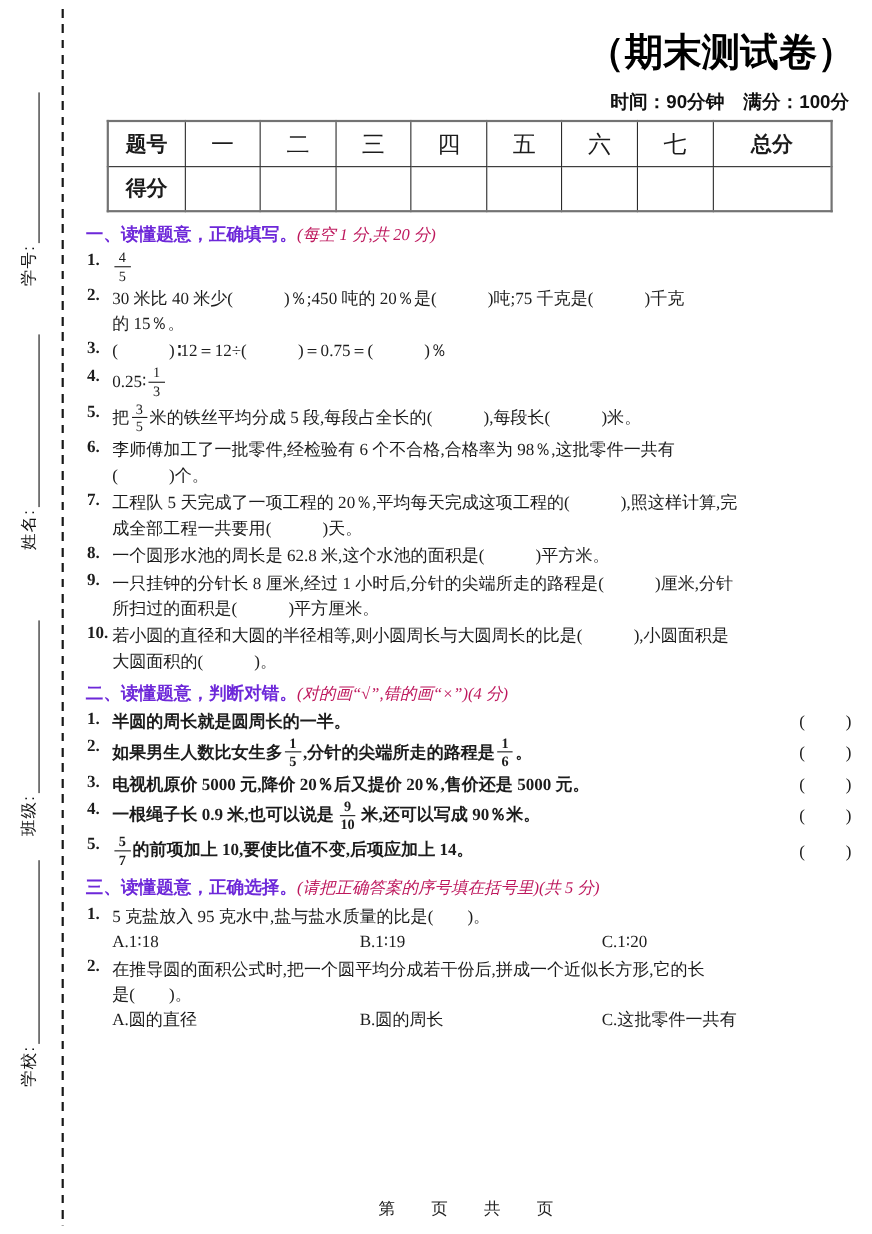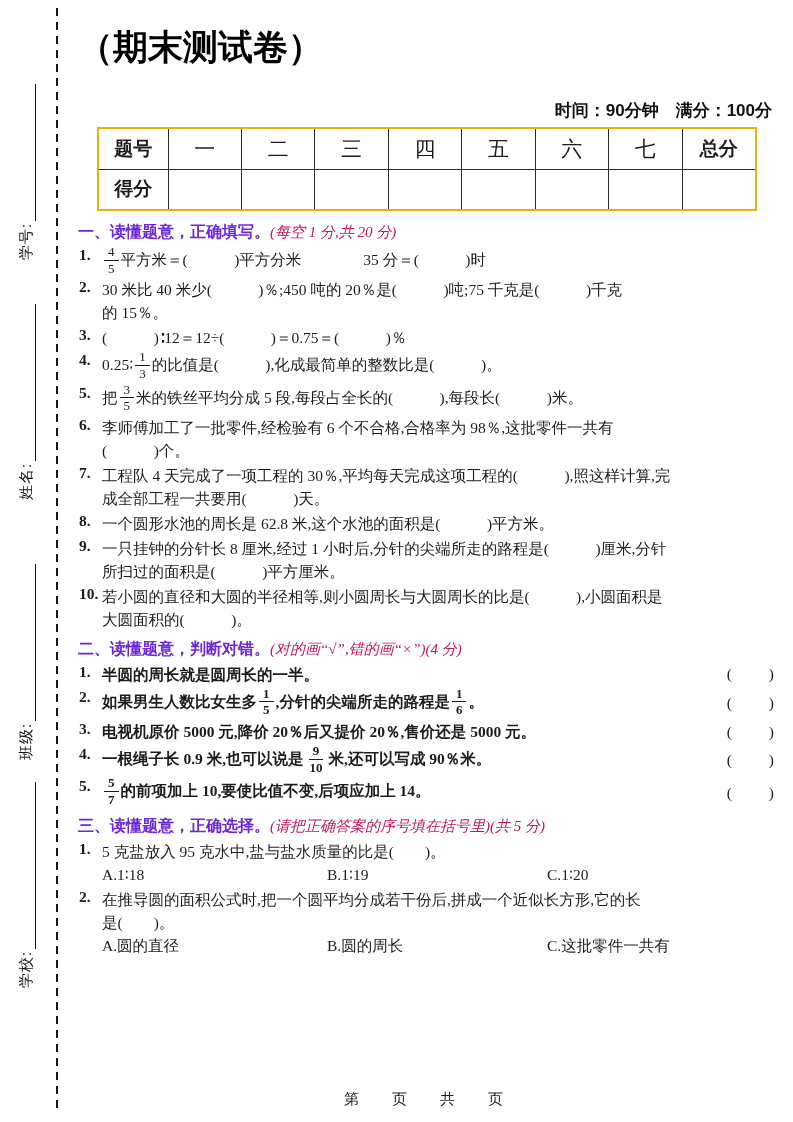--- a/index.html
+++ b/index.html
@@ -28,42 +28,42 @@
     align-self:flex-end; margin-bottom:2px; margin-left:2px;
   }
   
   .content { position:absolute; left:78px; top:0; width:700px; }
   .title {
     margin-top:24px; text-align:center;
     font-family:"Liberation Sans", sans-serif;
     font-size:40px; font-weight:700; line-height:1.15; color:#000;
   }
   .subtitle {
-    margin-top:24px; text-align:left;
+    margin-top:24px; text-align:right;
     font-family:"Liberation Sans", sans-serif;
     font-size:35px; font-weight:700; color:#000;
   }
   .meta {
-    margin-top:28px; text-align:right; padding-right:6px;
+    margin-top:10px; text-align:right; padding-right:6px;
     font-family:"Liberation Sans", sans-serif;
     font-size:17px; font-weight:600; color:#111;
   }
   
   table.score {
     margin:5px 0 0 19px; width:660px;
-    border-collapse:collapse; border:2px solid #eab308;
+    border-collapse:collapse; border:2px solid #737373;
     table-layout:fixed;
   }
   table.score td {
     border:1.5px solid #2b2b2b; height:41px;
     text-align:center; vertical-align:middle;
     font-size:21px; font-weight:500;
   }
   table.score td.first { width:70px; font-weight:700; font-size:19px; }
-  table.score td.last  { width:74px; font-weight:700; font-size:19px; }
+  table.score td.last  { width:108px; font-weight:700; font-size:19px; }
   
   #sections { margin-top:10px; }
   .section { margin-top:7px; }
   .sec-head { font-size:16px; line-height:22px; margin-bottom:3px; }
   .sec-title { font-family:"Liberation Sans", sans-serif; font-weight:700; color:#6d28d9; }
   .sec-note  { font-style:italic; font-size:15px; color:#be185d; }
   .q { position:relative; display:flex; margin:2px 0; font-size:15.5px; }
   .qnum { flex:0 0 24px; font-weight:700; padding-left:1px; }
   .qbody { flex:1; }
   .q.has-bracket .qbody { padding-right:66px;font-weight:bold; }
@@ -145,21 +145,21 @@
 
   <div id="sections">
       <div class="section">
         <div class="sec-head"><span class="sec-title">一、读懂题意，正确填写。</span><span class="sec-note">(每空 1 分,共 20 分)</span></div>
         <div class="q">
           <span class="qnum">1.</span>
           <div class="qbody">
             <div class="qline"><span class="frac">
                 <span class="fnum">4</span>
                 <span class="fden">5</span>
-              </span><span>平方米＝(　　　)平方分米　　　　35 分＝(　　　)时</span></div>
+              </span></div>
           </div>
         </div>
         <div class="q">
           <span class="qnum">2.</span>
           <div class="qbody">
             <div class="qline"><span>30 米比 40 米少(　　　)％;450 吨的 20％是(　　　)吨;75 千克是(　　　)千克</span></div>
             <div class="qline"><span>的 15％。</span></div>
           </div>
         </div>
         <div class="q">
@@ -167,21 +167,21 @@
           <div class="qbody">
             <div class="qline"><span>(　　　)∶12＝12÷(　　　)＝0.75＝(　　　)％</span></div>
           </div>
         </div>
         <div class="q">
           <span class="qnum">4.</span>
           <div class="qbody">
             <div class="qline"><span>0.25∶</span><span class="frac">
                 <span class="fnum">1</span>
                 <span class="fden">3</span>
-              </span><span>的比值是(　　　),化成最简单的整数比是(　　　)。</span></div>
+              </span></div>
           </div>
         </div>
         <div class="q">
           <span class="qnum">5.</span>
           <div class="qbody">
             <div class="qline"><span>把</span><span class="frac">
                 <span class="fnum">3</span>
                 <span class="fden">5</span>
               </span><span>米的铁丝平均分成 5 段,每段占全长的(　　　),每段长(　　　)米。</span></div>
           </div>
@@ -189,21 +189,21 @@
         <div class="q">
           <span class="qnum">6.</span>
           <div class="qbody">
             <div class="qline"><span>李师傅加工了一批零件,经检验有 6 个不合格,合格率为 98％,这批零件一共有</span></div>
             <div class="qline"><span>(　　　)个。</span></div>
           </div>
         </div>
         <div class="q">
           <span class="qnum">7.</span>
           <div class="qbody">
-            <div class="qline"><span>工程队 4 天完成了一项工程的 30％,平均每天完成这项工程的(　　　),照这样计算,完</span></div>
+            <div class="qline"><span>工程队 5 天完成了一项工程的 20％,平均每天完成这项工程的(　　　),照这样计算,完</span></div>
             <div class="qline"><span>成全部工程一共要用(　　　)天。</span></div>
           </div>
         </div>
         <div class="q">
           <span class="qnum">8.</span>
           <div class="qbody">
             <div class="qline"><span>一个圆形水池的周长是 62.8 米,这个水池的面积是(　　　)平方米。</span></div>
           </div>
         </div>
         <div class="q">

